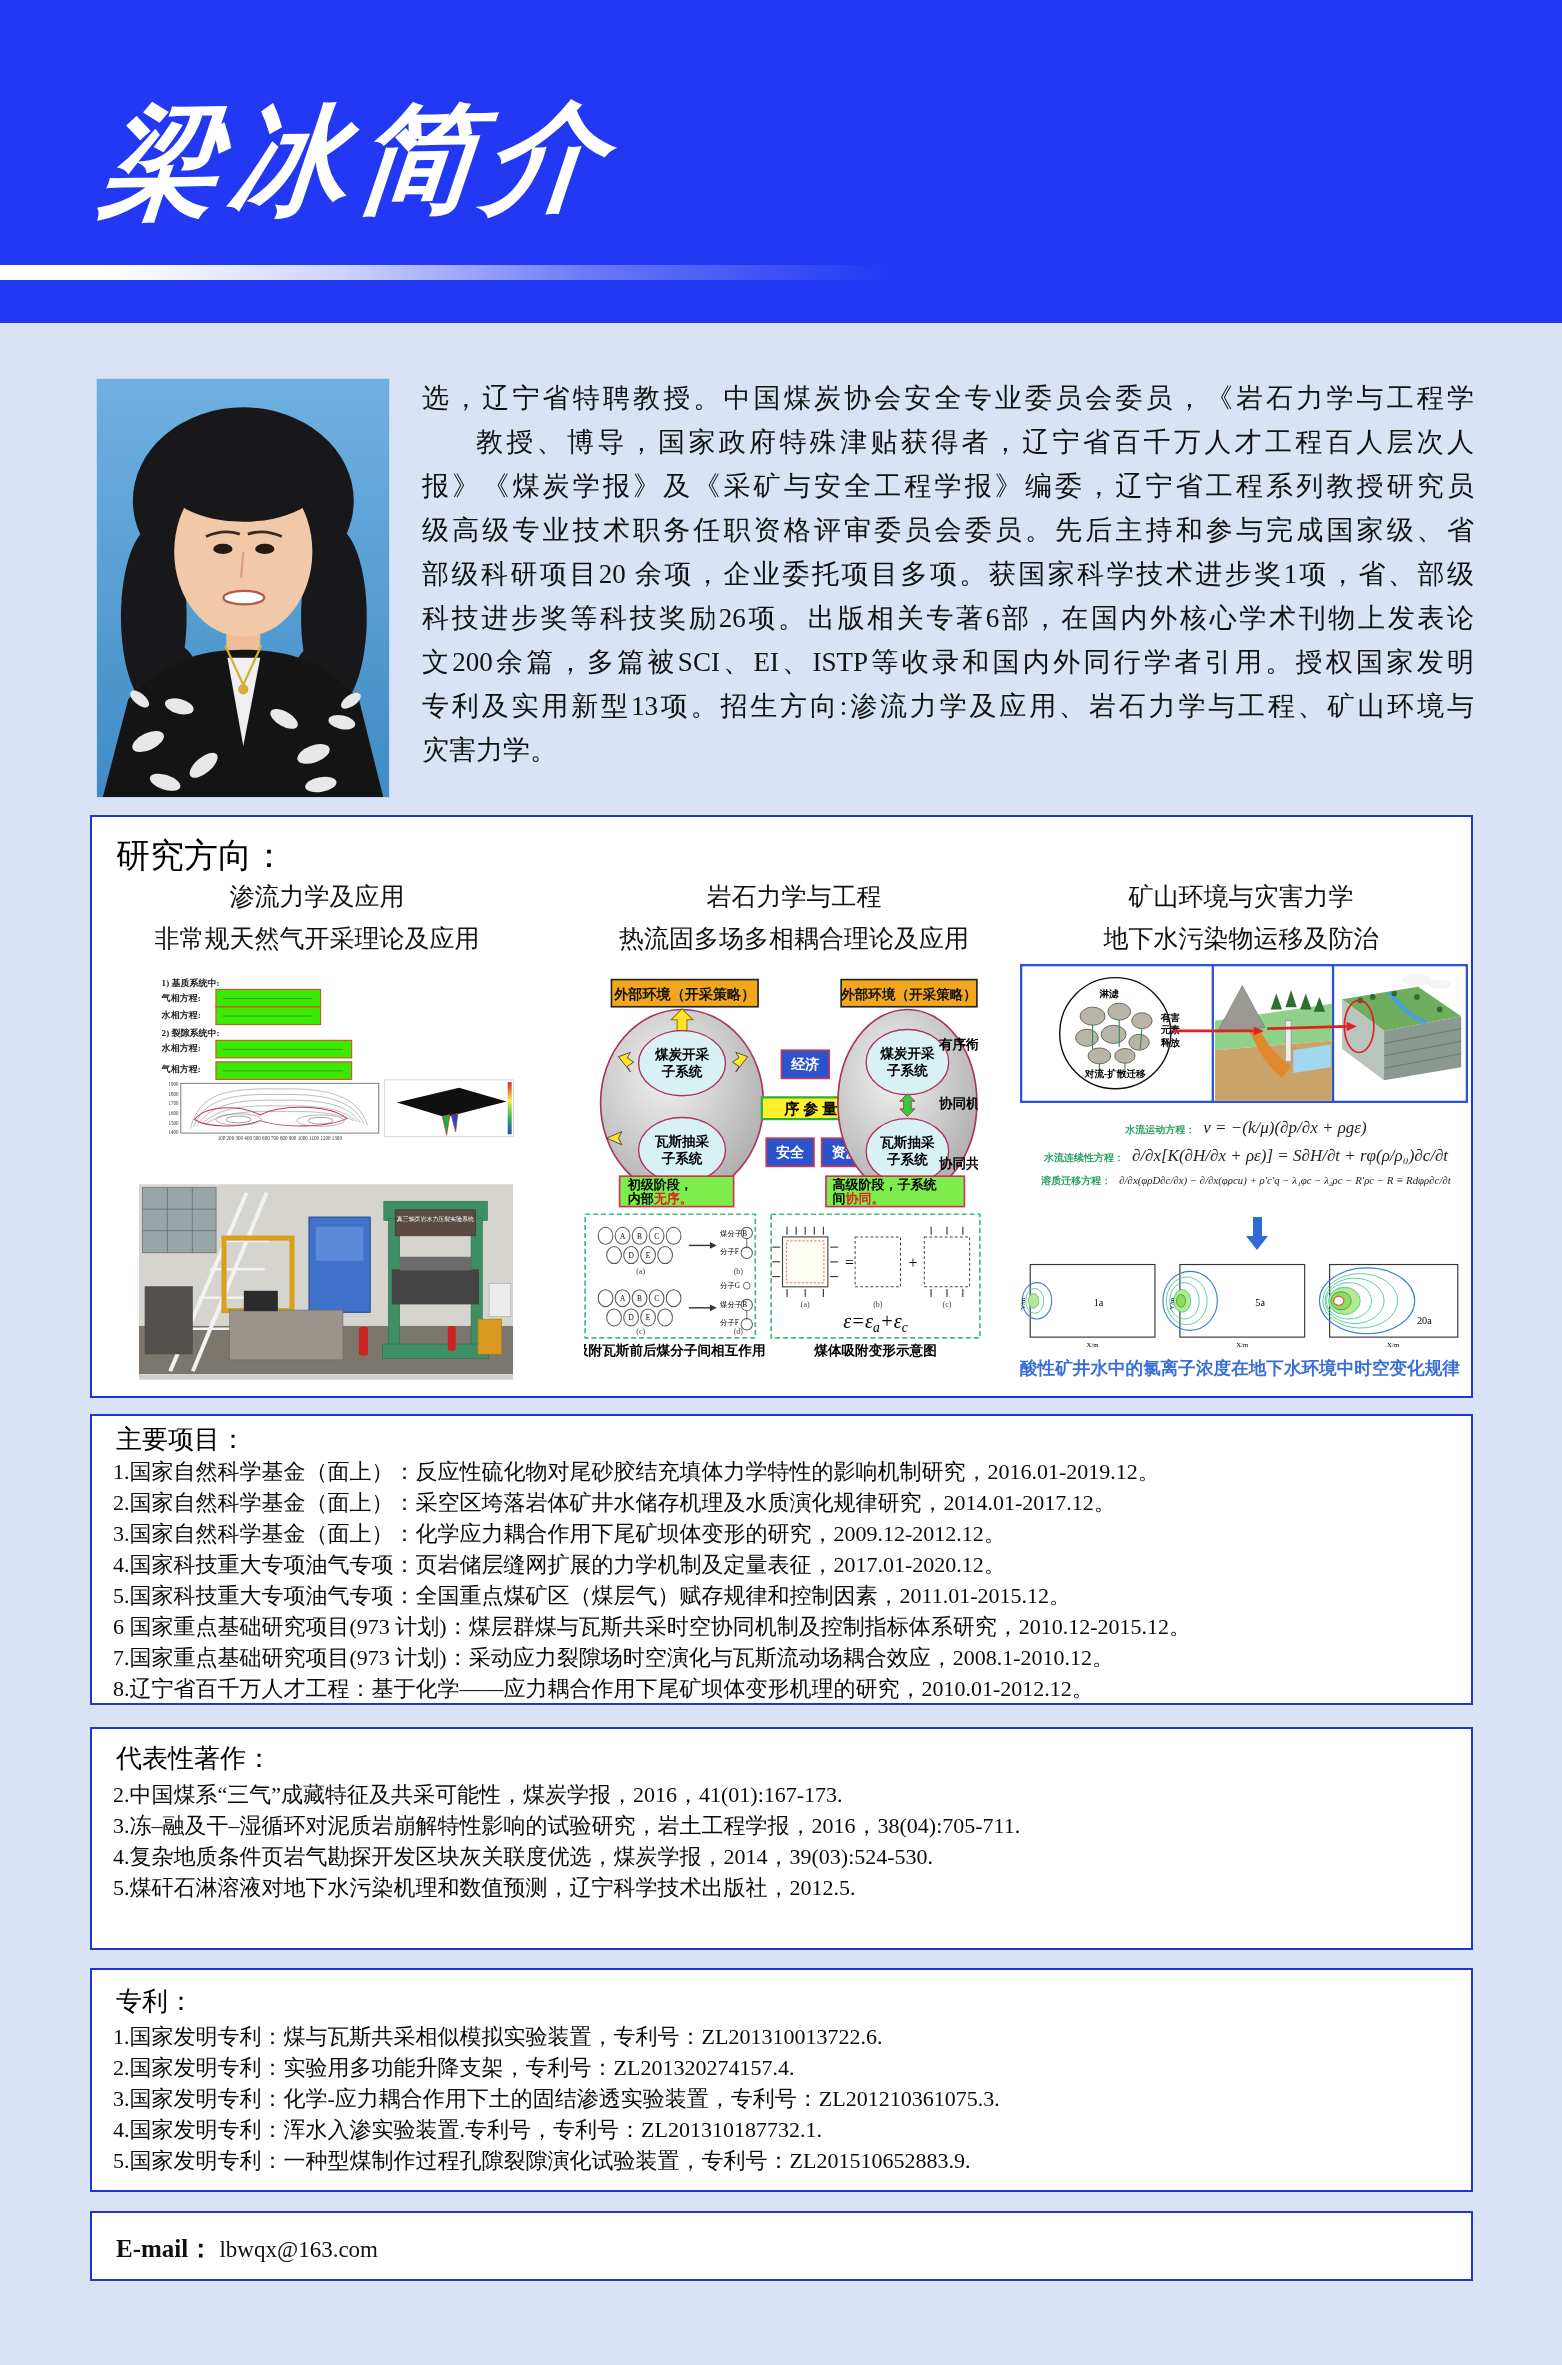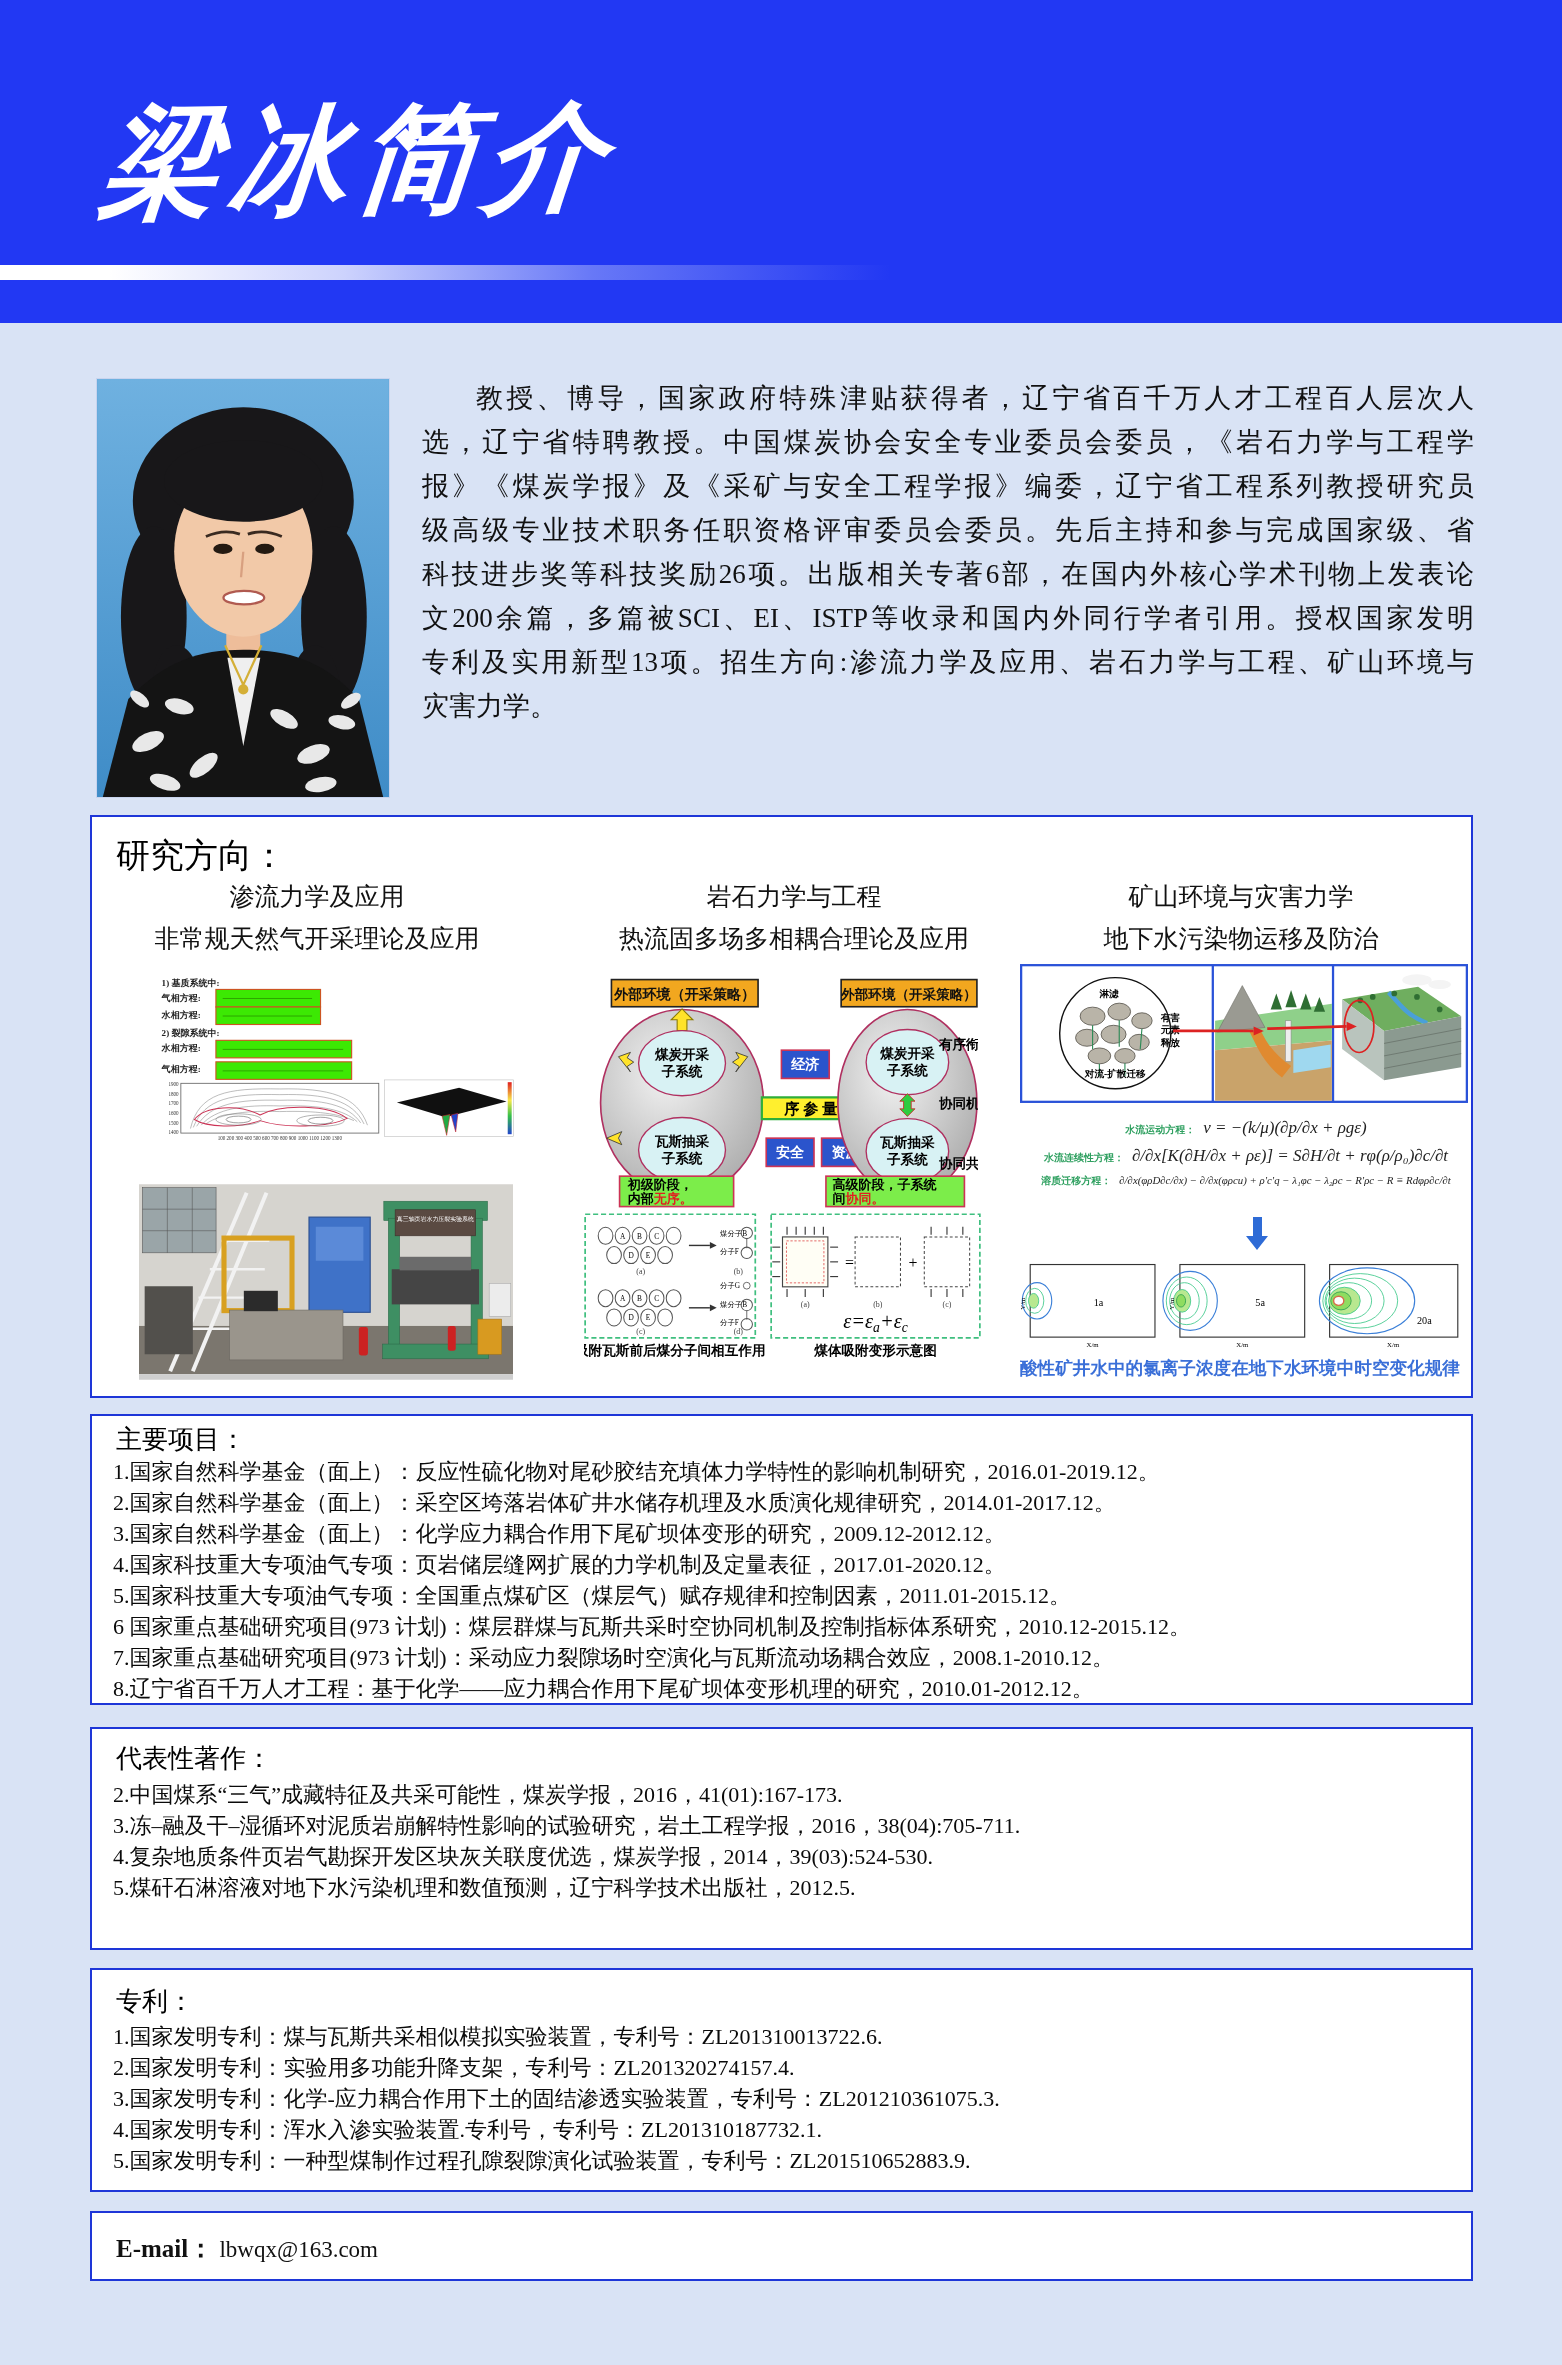--- a/index.html
+++ b/index.html
@@ -117,24 +117,25 @@
       <ellipse cx="395" cy="716" rx="28" ry="13" fill="#e8e8e8" transform="rotate(-10 395 716)"></ellipse>
     </g>
     <g>
       <polyline points="226,470 258,540 290,470" stroke="#d4af37" stroke-width="4" fill="none"></polyline>
       <circle cx="258" cy="548" r="9" fill="#d4af37"></circle>
     </g>
   </svg>
 </div>
 
 <div class="abs bio">
+  <div class="bio-line">选，辽宁省特聘教授。中国煤炭协会安全专业委员会委员，《岩石力学与工程学</div>
   <div class="bio-line indent">教授、博导，国家政府特殊津贴获得者，辽宁省百千万人才工程百人层次人</div>
-  <div class="bio-line">选，辽宁省特聘教授。中国煤炭协会安全专业委员会委员，《岩石力学与工程学</div>
   <div class="bio-line">报》《煤炭学报》及《采矿与安全工程学报》编委，辽宁省工程系列教授研究员</div>
   <div class="bio-line">级高级专业技术职务任职资格评审委员会委员。先后主持和参与完成国家级、省</div>
+  <div class="bio-line">部级科研项目20 余项，企业委托项目多项。获国家科学技术进步奖1项，省、部级</div>
   <div class="bio-line">科技进步奖等科技奖励26项。出版相关专著6部，在国内外核心学术刊物上发表论</div>
   <div class="bio-line">文200余篇，多篇被SCI、EI、ISTP等收录和国内外同行学者引用。授权国家发明</div>
   <div class="bio-line">专利及实用新型13项。招生方向:渗流力学及应用、岩石力学与工程、矿山环境与</div>
   <div class="bio-line last">灾害力学。</div>
 </div>
 
 <div class="abs panel panel-research"></div>
 <div class="abs panel-title rd-title">研究方向：</div>
 
 <div class="abs col-h" style="left:130px;top:880px;width:374px;">渗流力学及应用</div>

